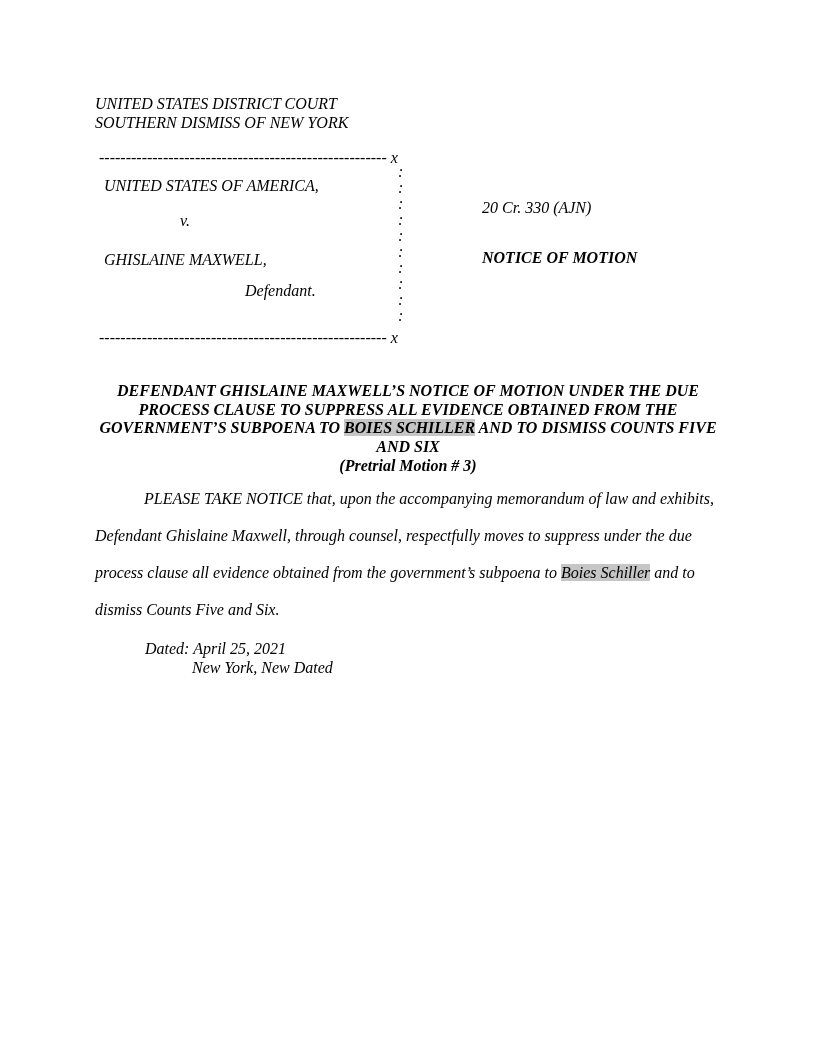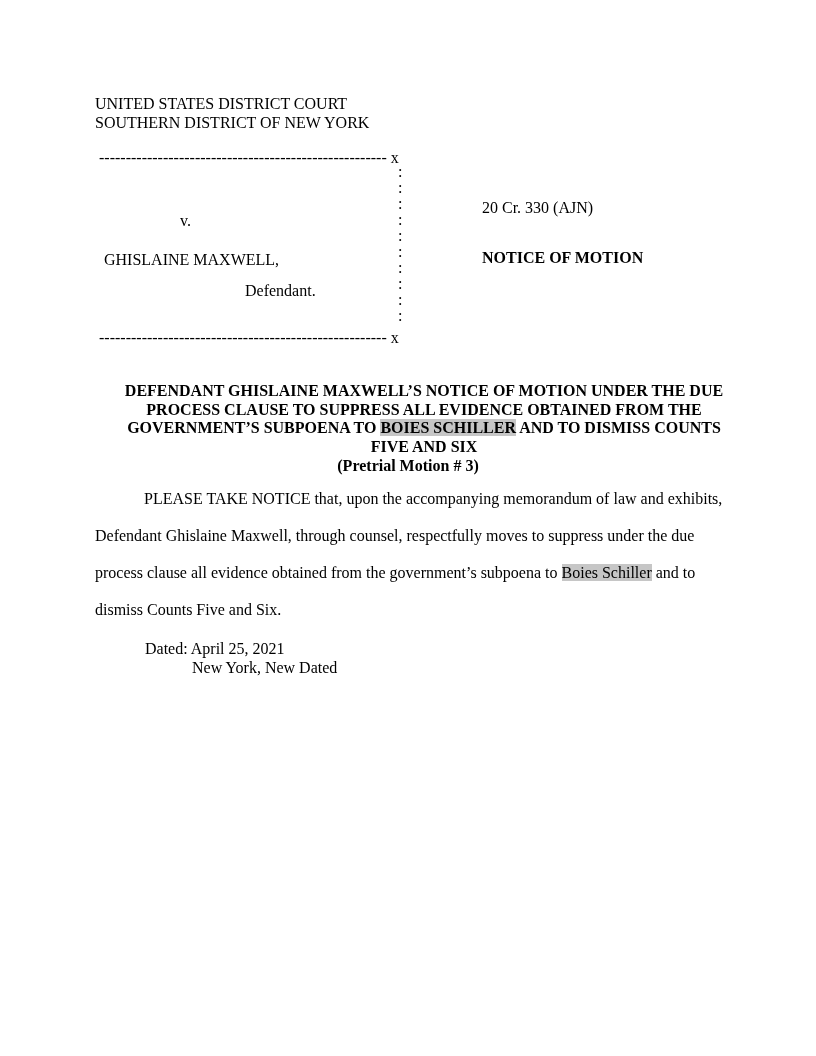--- a/index.html
+++ b/index.html
@@ -1,15 +1,15 @@
 <!DOCTYPE html>
 <html><head>
 <meta charset="utf-8">
 <style>
-  * { margin: 0; padding: 0; box-sizing: border-box; }
+  * { margin: 0; padding: 0; box-sizing: border-box; font-style: italic; }
   html, body { background: #ffffff; }
   .page {
     position: relative;
     width: 816px;
     height: 1056px;
     margin: 0 auto;
     background: #ffffff;
     font-family: "Liberation Serif", "DejaVu Serif", serif;
     font-size: 16px;
     color: #000000;
@@ -22,21 +22,21 @@
   .dash-bottom { top: 330px; }
   .colon-col { left: 398px; top: 164px; line-height: 16px; white-space: pre; text-align: center; }
   .party-plaintiff { left: 104px; top: 177px; }
   .party-versus { left: 180px; top: 212px; }
   .party-defendant { left: 104px; top: 251px; }
   .party-deflabel { left: 245px; top: 282px; }
   .case-number { left: 482px; top: 199px; }
   .doc-type { left: 482px; top: 249px; font-weight: bold; }
   .oral-arg { left: 482px; top: 284px; }
   .motion-title {
-    left: 114px; top: 382px; width: 620px;
+    left: 98px; top: 382px; width: 620px;
     font-weight: bold; text-align: center; line-height: 18.7px;
   }
   .motion-subtitle {
     left: 98px; top: 457px; width: 620px;
     font-weight: bold; text-align: center; line-height: 18.7px;
   }
   .body-par {
     left: 95px; top: 480px; width: 628px;
     line-height: 37px; text-indent: 49px; text-align: left;
   }
@@ -44,36 +44,37 @@
   .dated-line2 { display: block; padding-left: 47px; }
   .hl { background-color: #c6c6c6; }
 </style>
 </head>
 <body>
 
 <div class="page">
 
   <div class="abs court-header">
     <div>UNITED STATES DISTRICT COURT</div>
-    <div>SOUTHERN DISTRICT OF NEW YORK</div>
+    <div>SOUTHERN DISMISS OF NEW YORK</div>
   </div>
 
   <div class="abs dash-line dash-top">------------------------------------------------------ x</div>
 
   <div class="abs colon-col">:
 :
 :
 :
 :
 :
 :
 :
 :
 :</div>
 
+  <div class="abs party-plaintiff">UNITED STATES OF AMERICA,</div>
   <div class="abs party-versus">v.</div>
   <div class="abs party-defendant">GHISLAINE MAXWELL,</div>
   <div class="abs party-deflabel">Defendant.</div>
 
   <div class="abs dash-line dash-bottom">------------------------------------------------------ x</div>
 
   <div class="abs case-number">20 Cr. 330 (AJN)</div>
   <div class="abs doc-type">NOTICE OF MOTION</div>
 
   <div class="abs motion-title">

